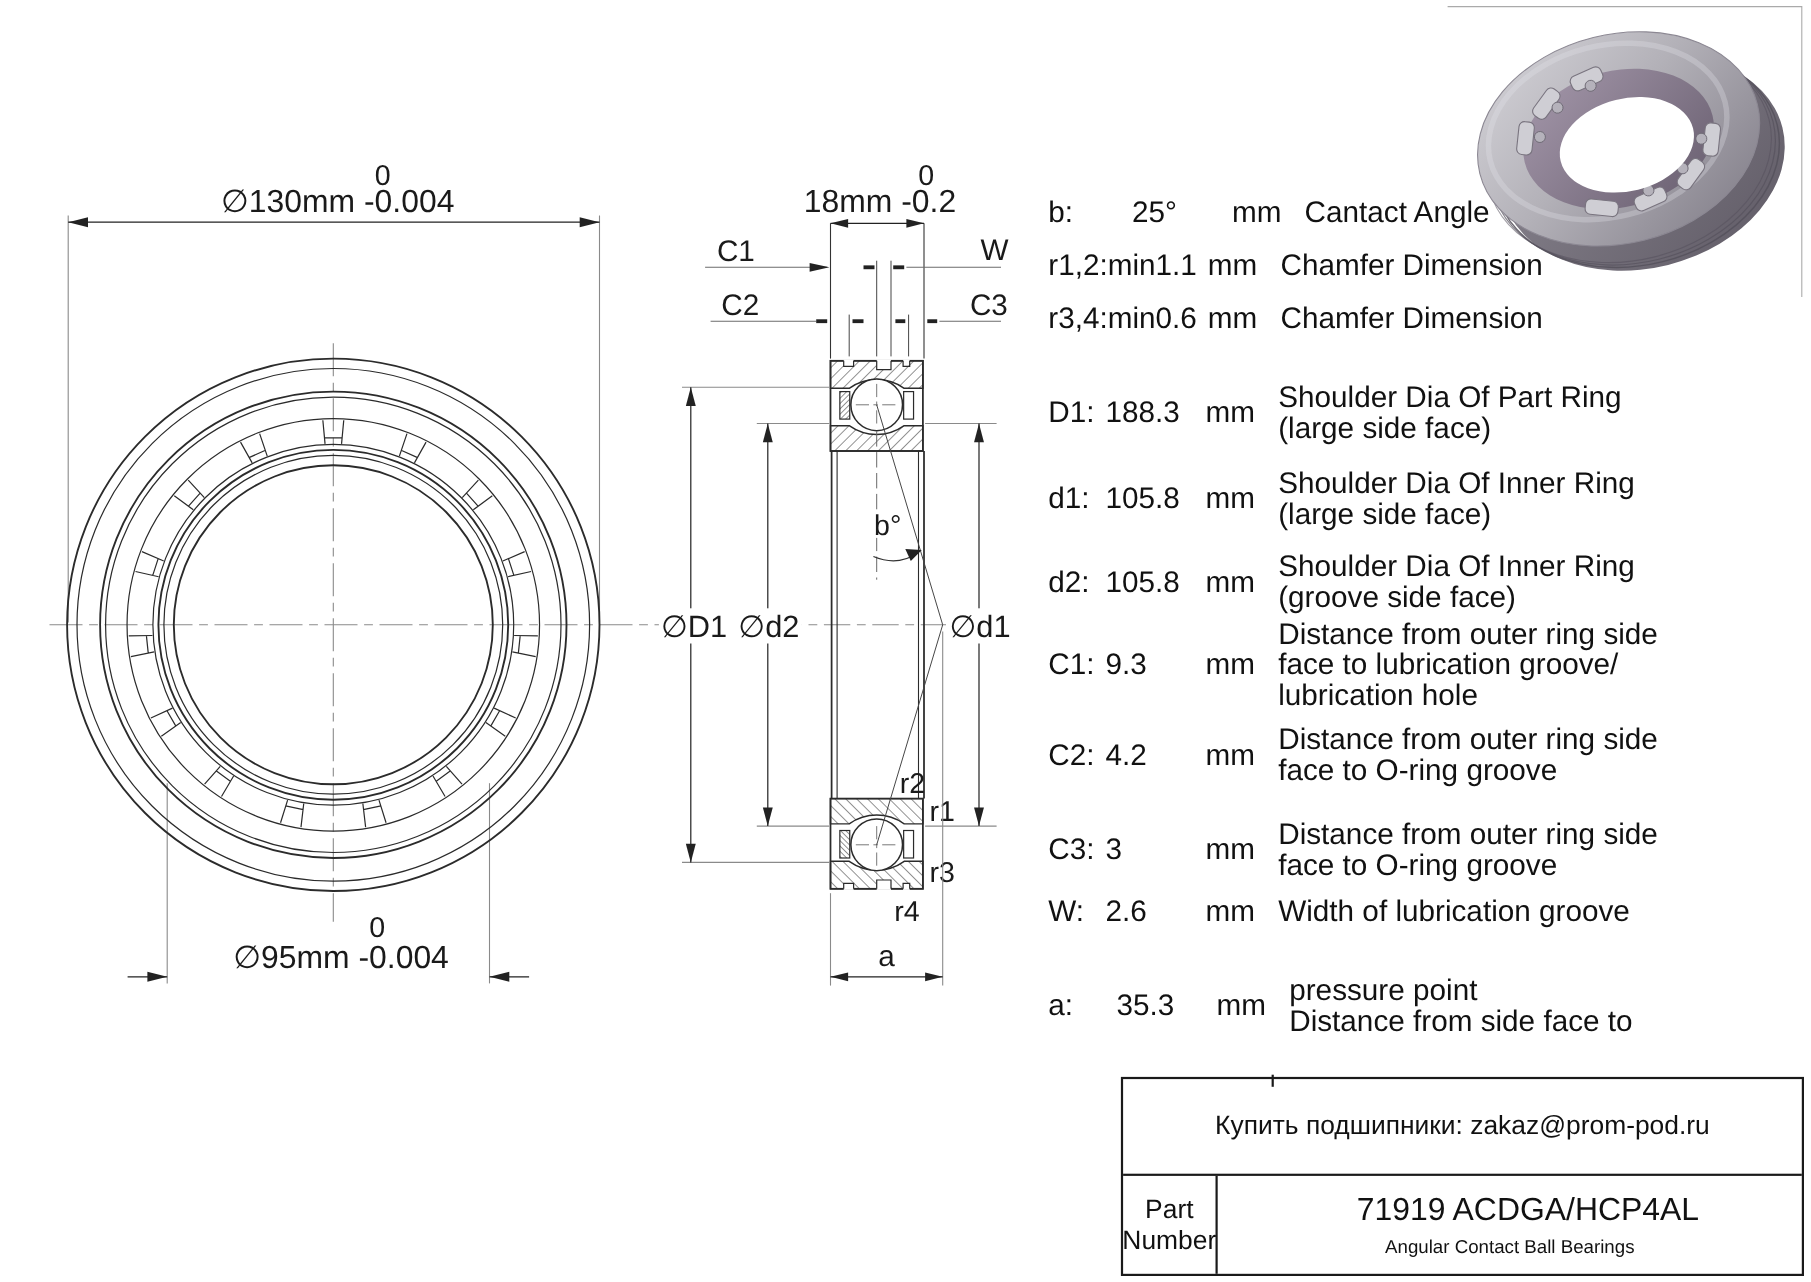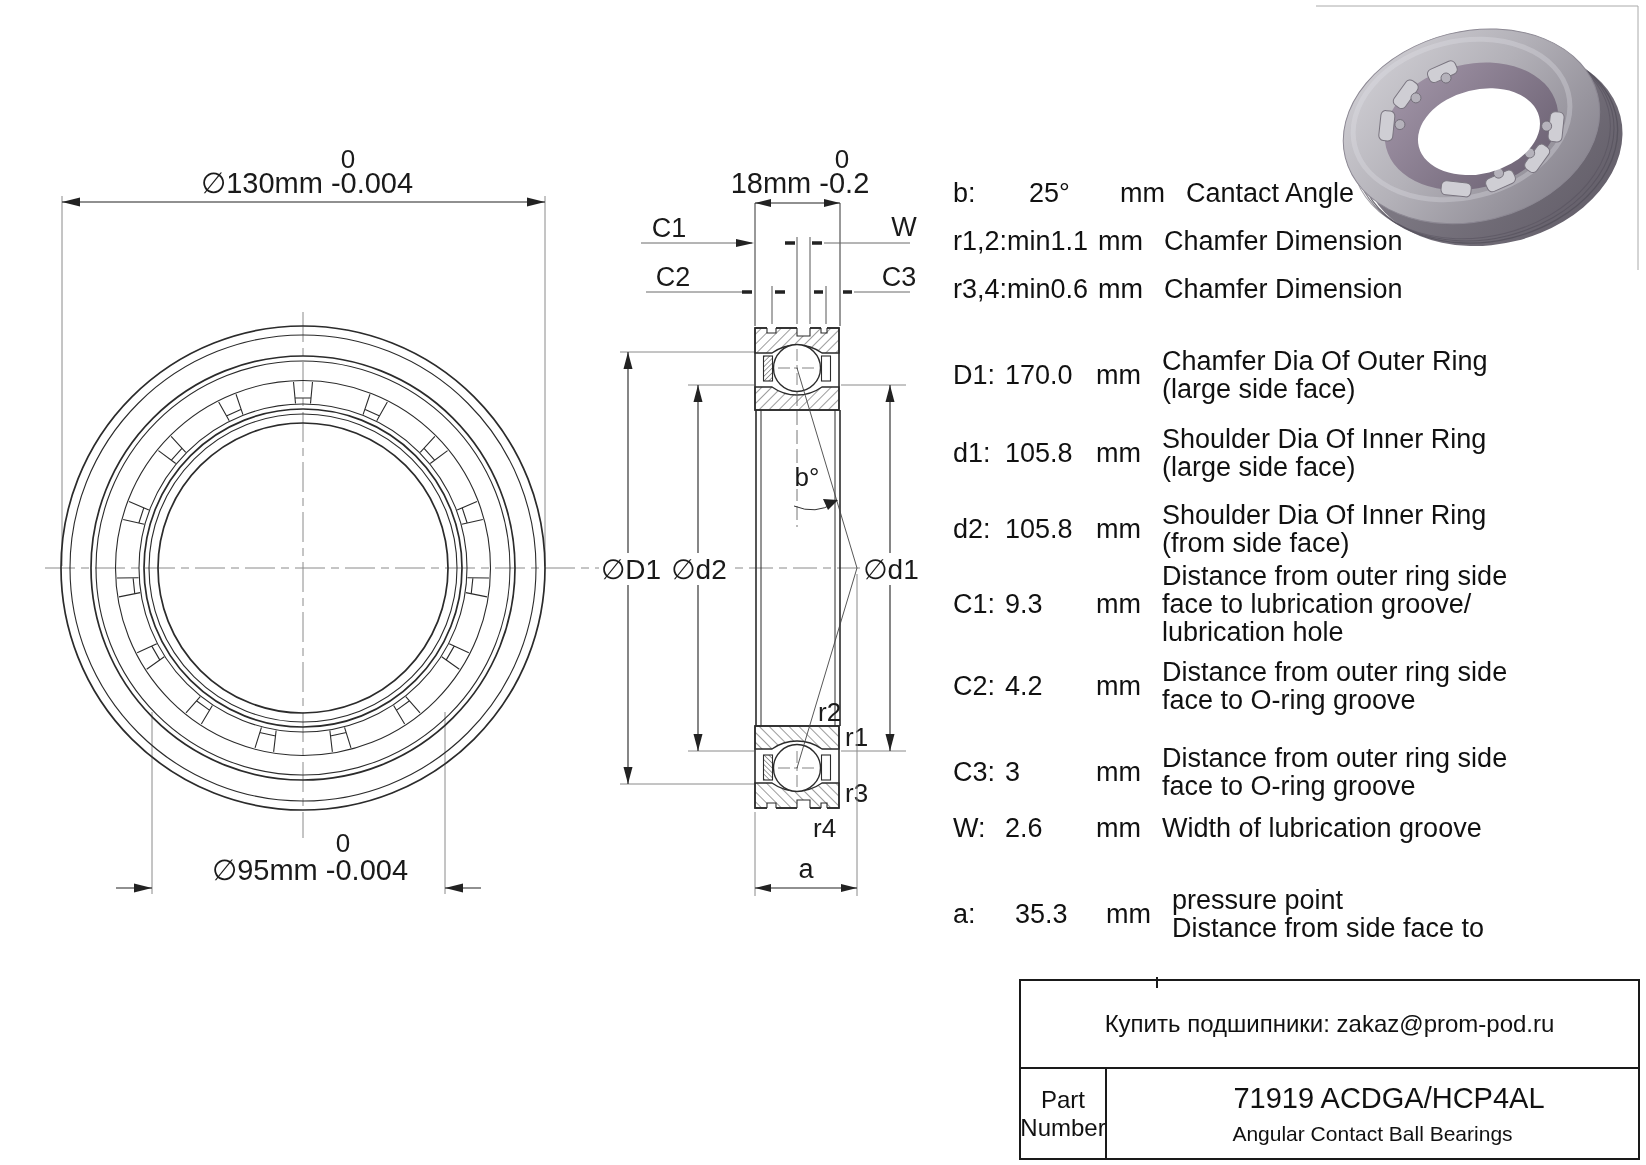--- a/index.html
+++ b/index.html
@@ -16,21 +16,21 @@
   .spec-desc{flex:1;}
   .spec-desc div:empty{display:none;}
 
   
   .table-frame{position:absolute;left:1019px;top:979px;width:621px;height:181px;border:2px solid #1a1a1a;box-sizing:border-box;background:#fff;}
   .contact-cell{height:88px;border-bottom:2px solid #1a1a1a;box-sizing:border-box;display:flex;align-items:center;justify-content:center;font-size:24px;text-align:center;}
   .part-row{display:flex;height:89px;}
   .part-label-cell{width:86px;border-right:2px solid #1a1a1a;box-sizing:border-box;display:flex;align-items:center;justify-content:center;text-align:center;font-size:24px;line-height:28px;padding:4px 6px;}
   .part-value-cell{flex:1;display:flex;flex-direction:column;align-items:center;justify-content:center;gap:7px;}
   .part-number{font-size:29px;margin-left:33px;}
-  .part-type{font-size:21px;}
+  .part-type{font-size:17px;}
   .table-tick{position:absolute;left:1156px;top:977px;width:2px;height:11px;background:#1a1a1a;}
 </style>
 </head>
 <body>
 
 <div id="screen">
 
   <svg id="drawing" width="960" height="1165" viewBox="0 0 960 1165" style="position:absolute;left:0;top:0;">
     <defs>
       <pattern id="h45" patternUnits="userSpaceOnUse" width="7" height="7" patternTransform="rotate(45)">
@@ -292,43 +292,43 @@
     <div class="spec-row" style="top:273px;height:32px;">
       <div class="spec-label">r3,4:</div>
       <div class="spec-value">min0.6</div>
       <div class="spec-unit">mm</div>
       <div class="spec-desc">
           <div>Chamfer Dimension</div>
         </div>
     </div>
     <div class="spec-row" style="top:344px;height:62px;">
       <div class="spec-label">D1:</div>
-      <div class="spec-value">170.0</div>
-      <div class="spec-unit">mm</div>
-      <div class="spec-desc">
-          <div>Chamfer Dia Of Outer Ring</div>
+      <div class="spec-value">188.3</div>
+      <div class="spec-unit">mm</div>
+      <div class="spec-desc">
+          <div>Shoulder Dia Of Part Ring</div>
           <div>(large side face)</div>
         </div>
     </div>
     <div class="spec-row" style="top:422px;height:62px;">
       <div class="spec-label">d1:</div>
       <div class="spec-value">105.8</div>
       <div class="spec-unit">mm</div>
       <div class="spec-desc">
           <div>Shoulder Dia Of Inner Ring</div>
           <div>(large side face)</div>
         </div>
     </div>
     <div class="spec-row" style="top:498px;height:62px;">
       <div class="spec-label">d2:</div>
       <div class="spec-value">105.8</div>
       <div class="spec-unit">mm</div>
       <div class="spec-desc">
           <div>Shoulder Dia Of Inner Ring</div>
-          <div>(from side face)</div>
+          <div>(groove side face)</div>
         </div>
     </div>
     <div class="spec-row" style="top:560px;height:88px;">
       <div class="spec-label">C1:</div>
       <div class="spec-value">9.3</div>
       <div class="spec-unit">mm</div>
       <div class="spec-desc">
           <div>Distance from outer  ring  side</div>
           <div>face to lubrication groove/</div>
           <div>lubrication hole</div>

